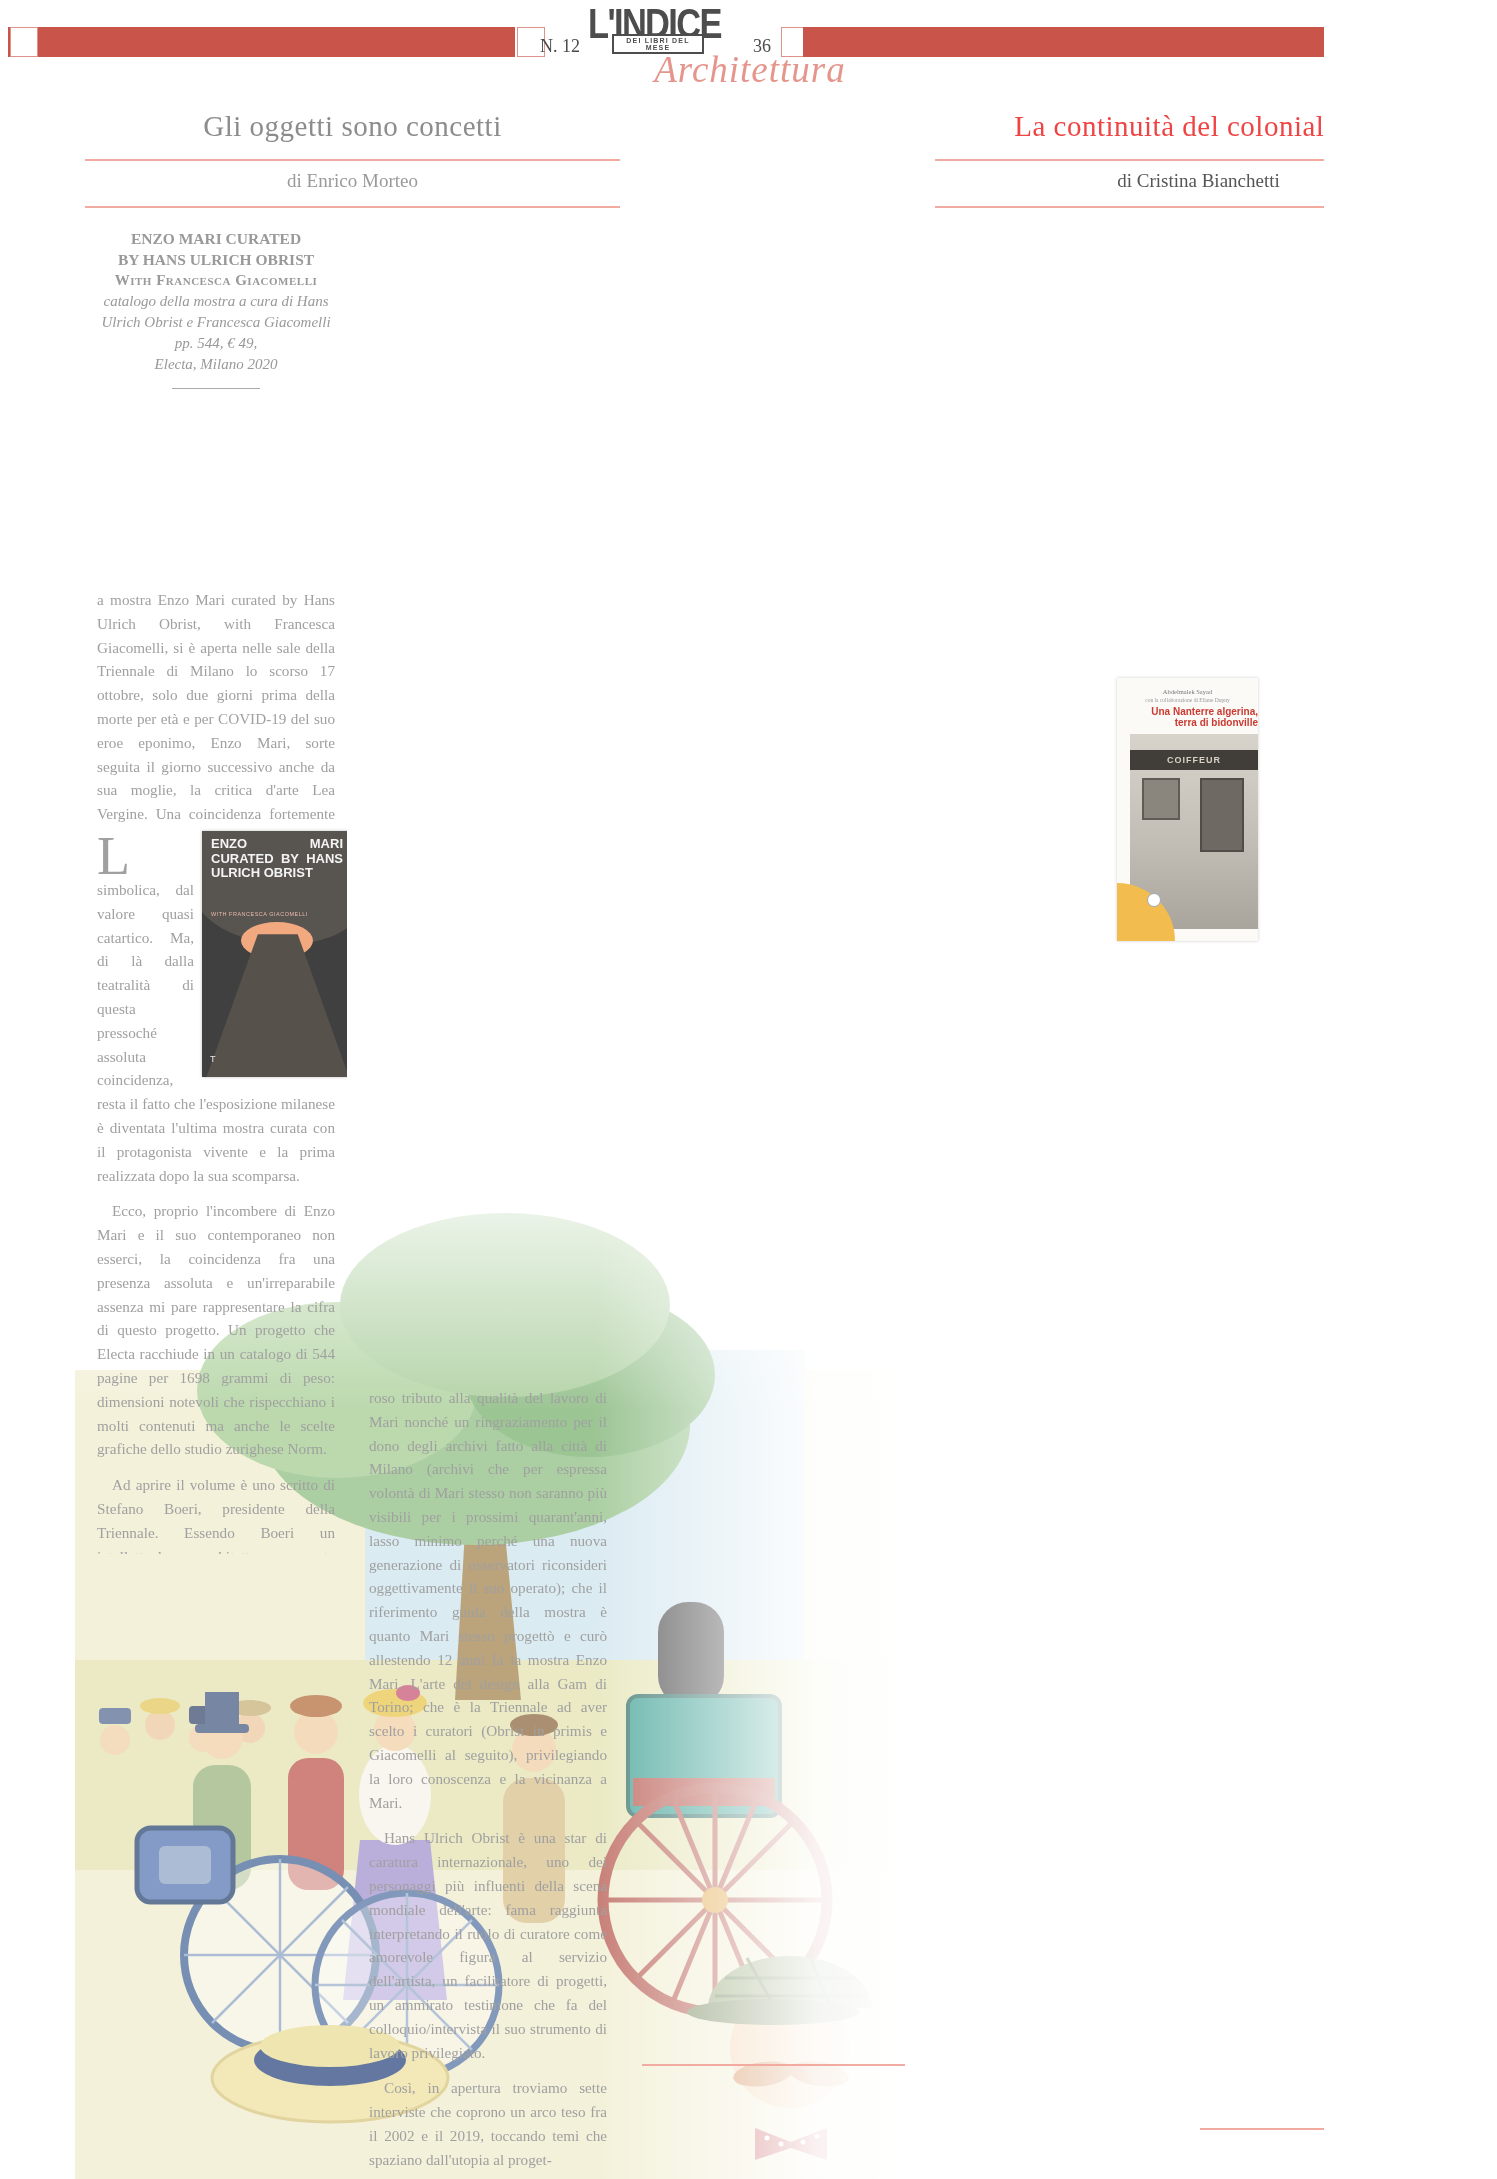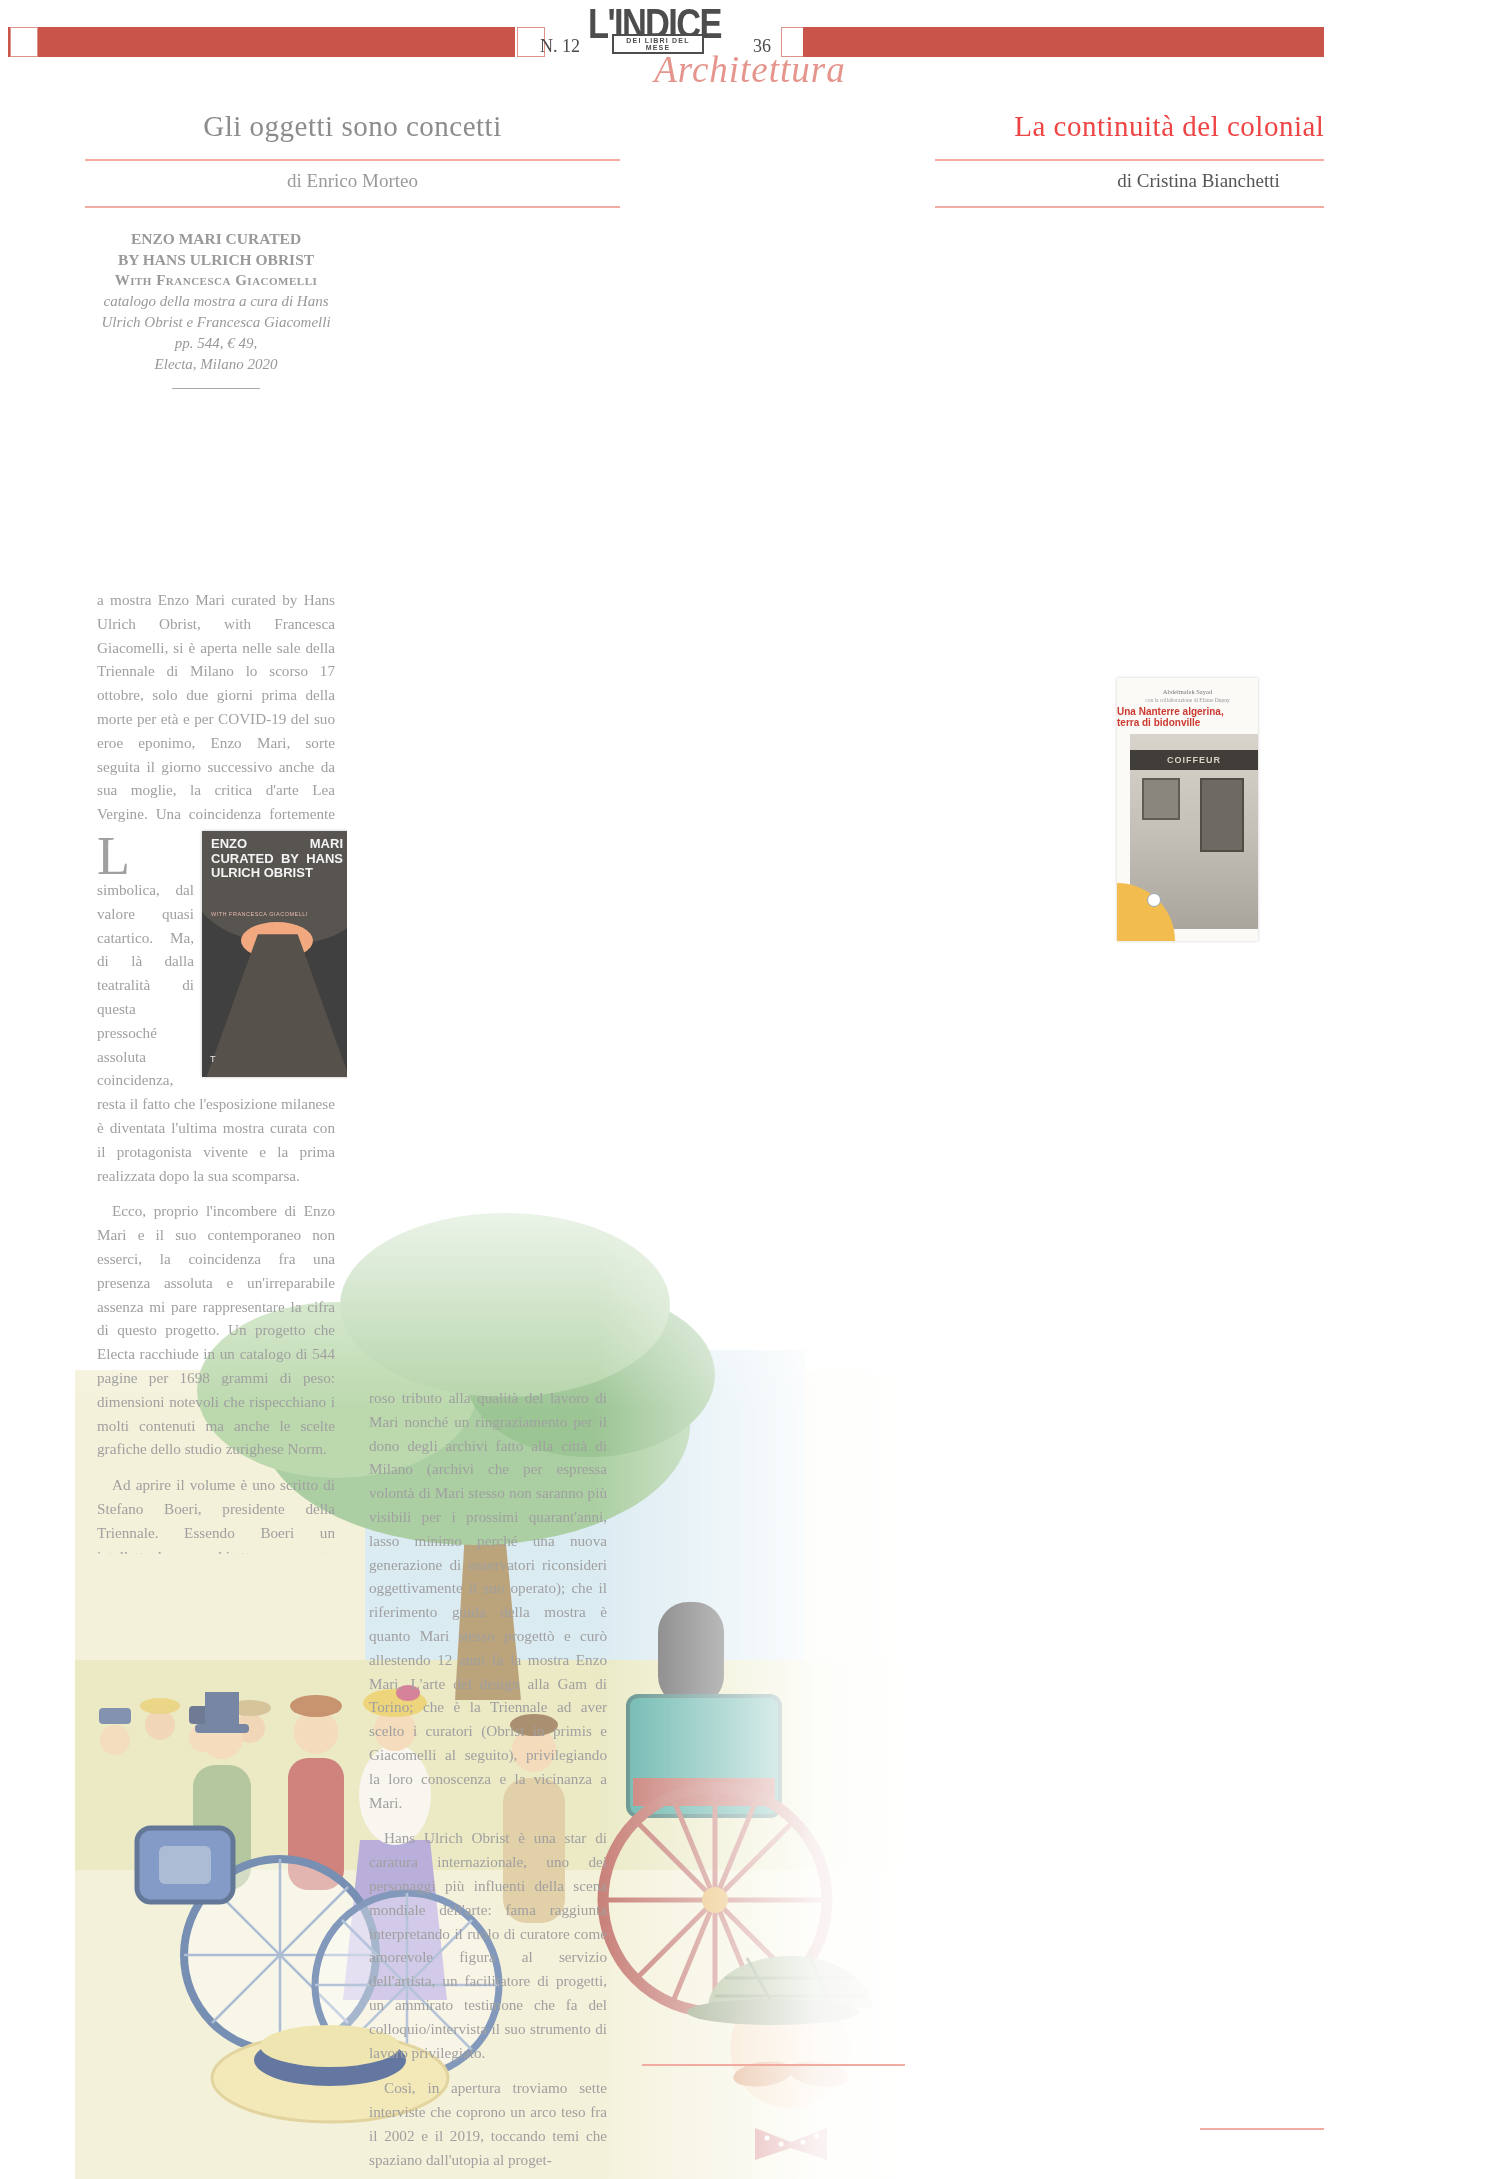--- a/index.html
+++ b/index.html
@@ -60,21 +60,21 @@
   .mari-sub{position:absolute;top:72px;left:9px;right:9px;color:#e9b9ad;
             font-family:"Liberation Sans",sans-serif;font-size:5.5px;letter-spacing:.5px;}
   .mari-imprint{position:absolute;bottom:5px;left:8px;color:#e8e8e8;
                 font-family:"Liberation Sans",sans-serif;font-size:9px;}
 
   
   .sayad-cover{position:absolute;left:1117px;top:678px;width:141px;height:263px;background:#fbfaf7;
                box-shadow:0 0 3px rgba(0,0,0,.2);overflow:hidden;z-index:3;}
   .sayad-author{position:absolute;top:10px;left:0;right:0;text-align:center;font-size:6.5px;color:#777;}
   .sayad-collab{position:absolute;top:19px;left:0;right:0;text-align:center;font-size:5.5px;color:#999;}
-  .sayad-title{position:absolute;top:28px;left:0;right:0;text-align:left;font-weight:bold;
+  .sayad-title{position:absolute;top:28px;left:0;right:0;text-align:right;font-weight:bold;
                font-size:10px;line-height:11px;color:#cb3a31;font-family:"Liberation Sans",sans-serif;}
   .sayad-photo{position:absolute;top:56px;left:13px;right:0;bottom:12px;
                background:linear-gradient(#d8d4cc 0%,#c2beb5 55%,#a9a59c 100%);}
   .sayad-sign{position:absolute;top:16px;left:0;right:0;height:20px;background:#413d39;
               color:#d8d2c4;font-family:"Liberation Sans",sans-serif;font-weight:bold;font-size:9px;
               letter-spacing:1px;text-align:center;line-height:20px;}
   .sayad-win{position:absolute;top:44px;left:12px;width:34px;height:38px;background:#8a867e;border:2px solid #5f5b55;}
   .sayad-door{position:absolute;top:44px;right:14px;width:40px;height:70px;background:#6e6a63;border:2px solid #504c46;}
   .sayad-yellow{position:absolute;bottom:0;left:0;width:58px;height:58px;background:#f2bd4e;
                 border-top-right-radius:100%;}

